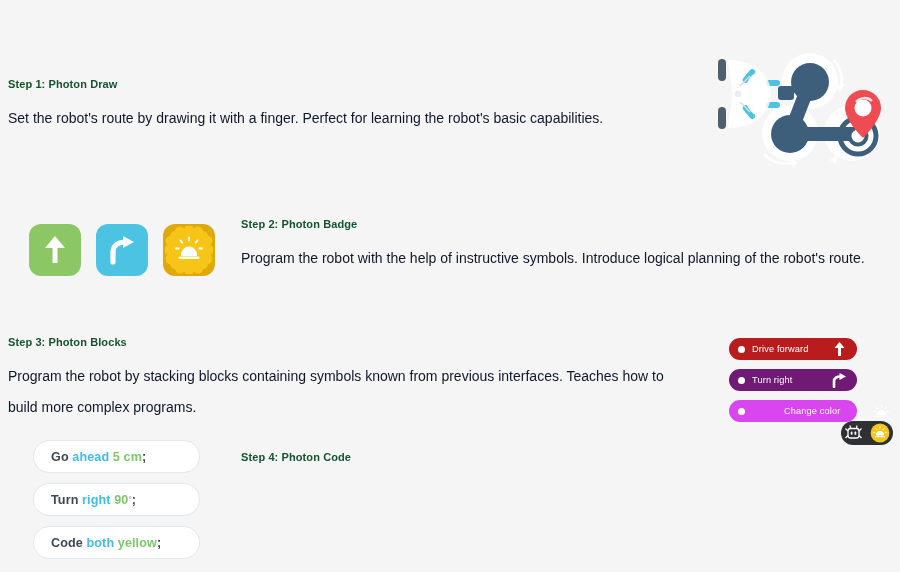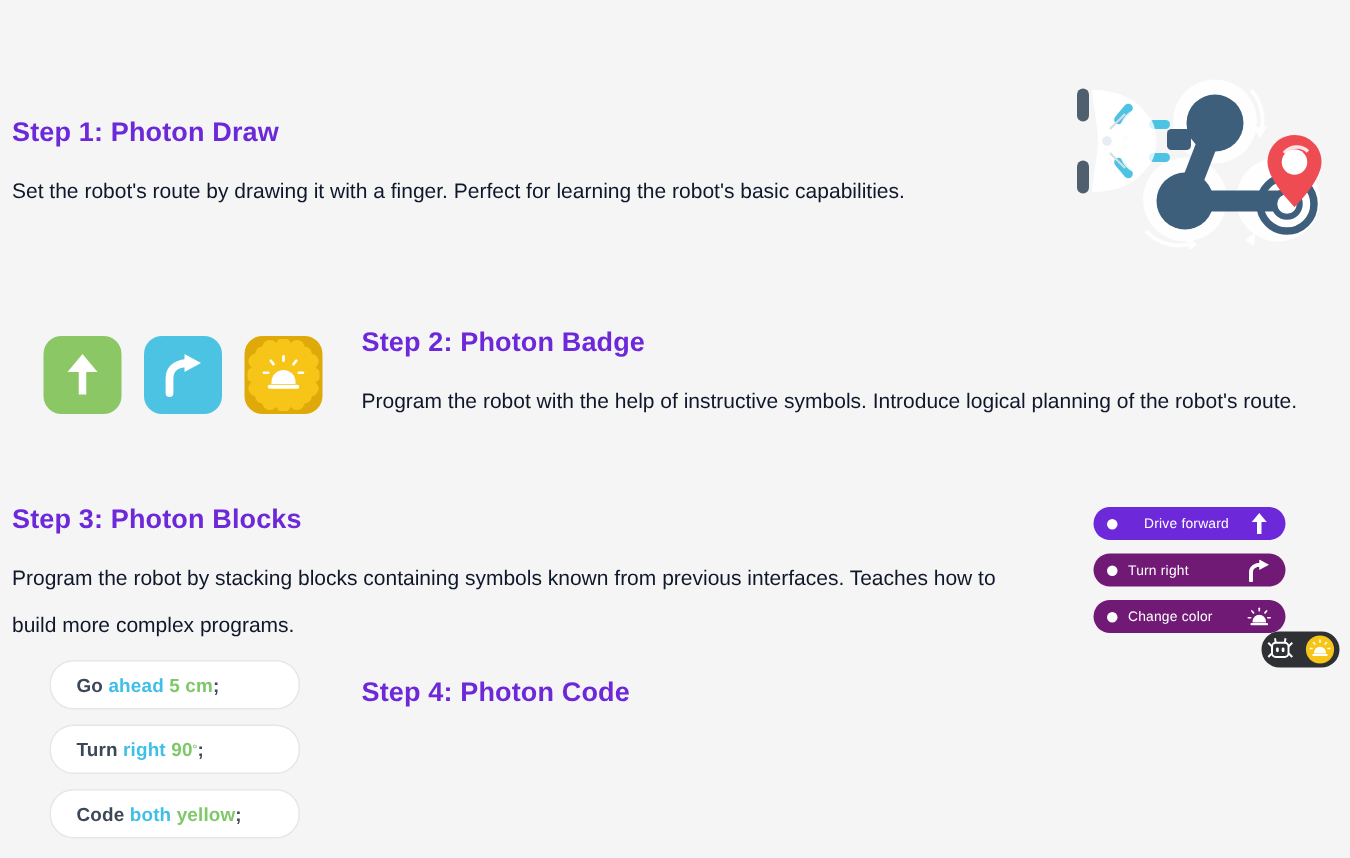--- a/index.html
+++ b/index.html
@@ -7,23 +7,23 @@
     width:900px;height:572px;
     background:#f5f5f5;
     font-family:"Liberation Sans", sans-serif;
     color:#5a5a5a;
     overflow:hidden;
     position:relative;
   }
   .page{position:relative;width:900px;height:572px;}
 
   .step-title{
-    font-size:18px;
+    font-size:11px;
     font-weight:bold;
-    color:#6d28d9;
+    color:#14532d;
     letter-spacing:0.1px;
     margin:0 0 13px 0;
   }
   .step-desc{
     font-size:14px;
     font-weight:normal;
     color:#0f172a;
     line-height:31px;
     margin:0;
   }
@@ -58,23 +58,23 @@
   }
   .block .dot{
     width:7px;height:7px;border-radius:50%;
     background:#ffffff;flex:none;margin-right:7px;
   }
   .block .lbl{
     color:#ffffff;font-size:9.2px;letter-spacing:0.15px;
     flex:1;white-space:nowrap;
   }
   .block .glyph{flex:none;width:18px;height:18px;display:flex;align-items:center;justify-content:center;}
-  .block-green{background:#6d28d9;text-align:center;}
+  .block-green{background:#b91c1c;}
   .block-blue{background:#701a75;}
-  .block-dark{background:#701a75;}
+  .block-dark{background:#d946ef;gap:32px;}
   .colorpill{
     position:absolute;left:112px;top:83px;
     width:52px;height:24px;border-radius:12px;background:#2f3033;
     display:flex;align-items:center;justify-content:space-between;
     padding:0 3px;box-sizing:border-box;
   }
 
   
   .codes{position:absolute;left:33px;top:440px;font-weight:bold;}
   .code-pill{

